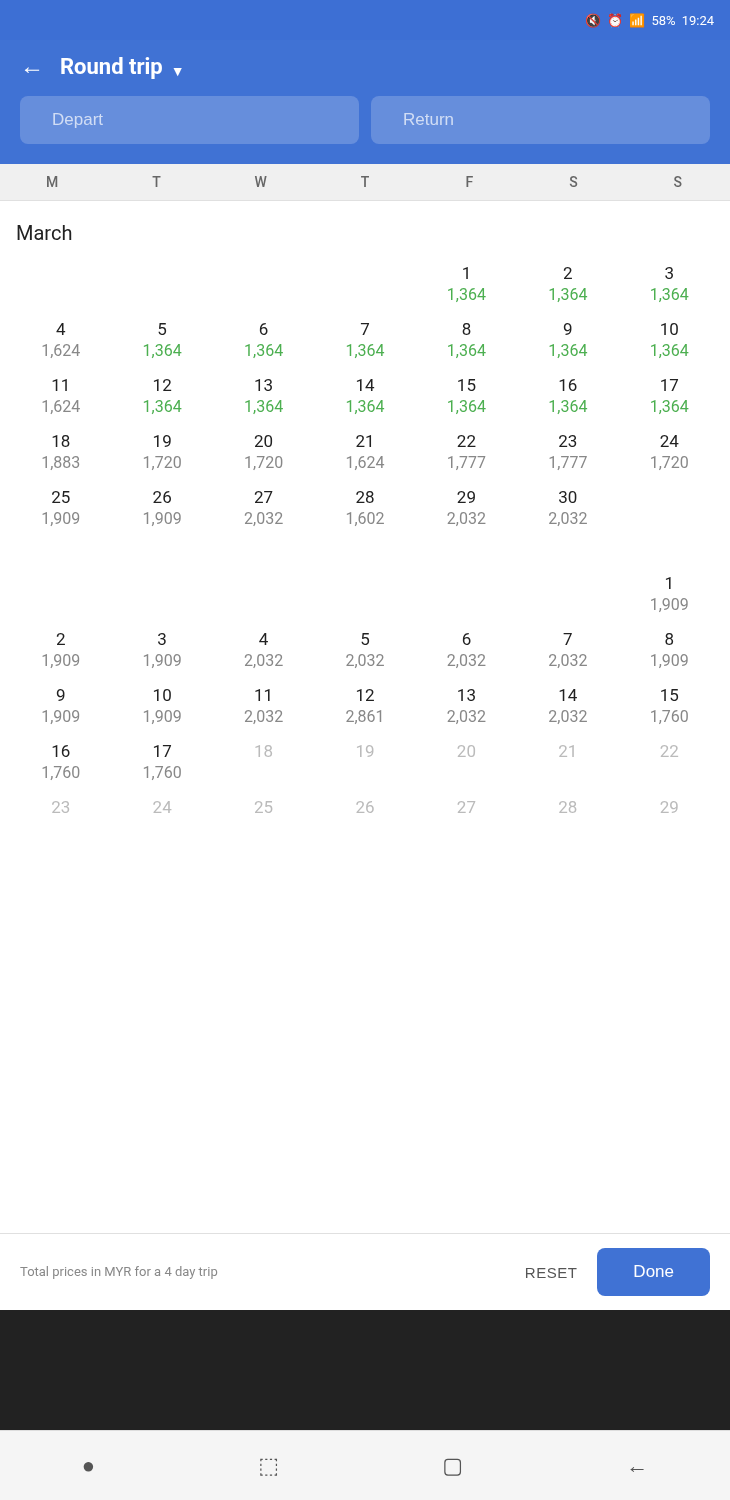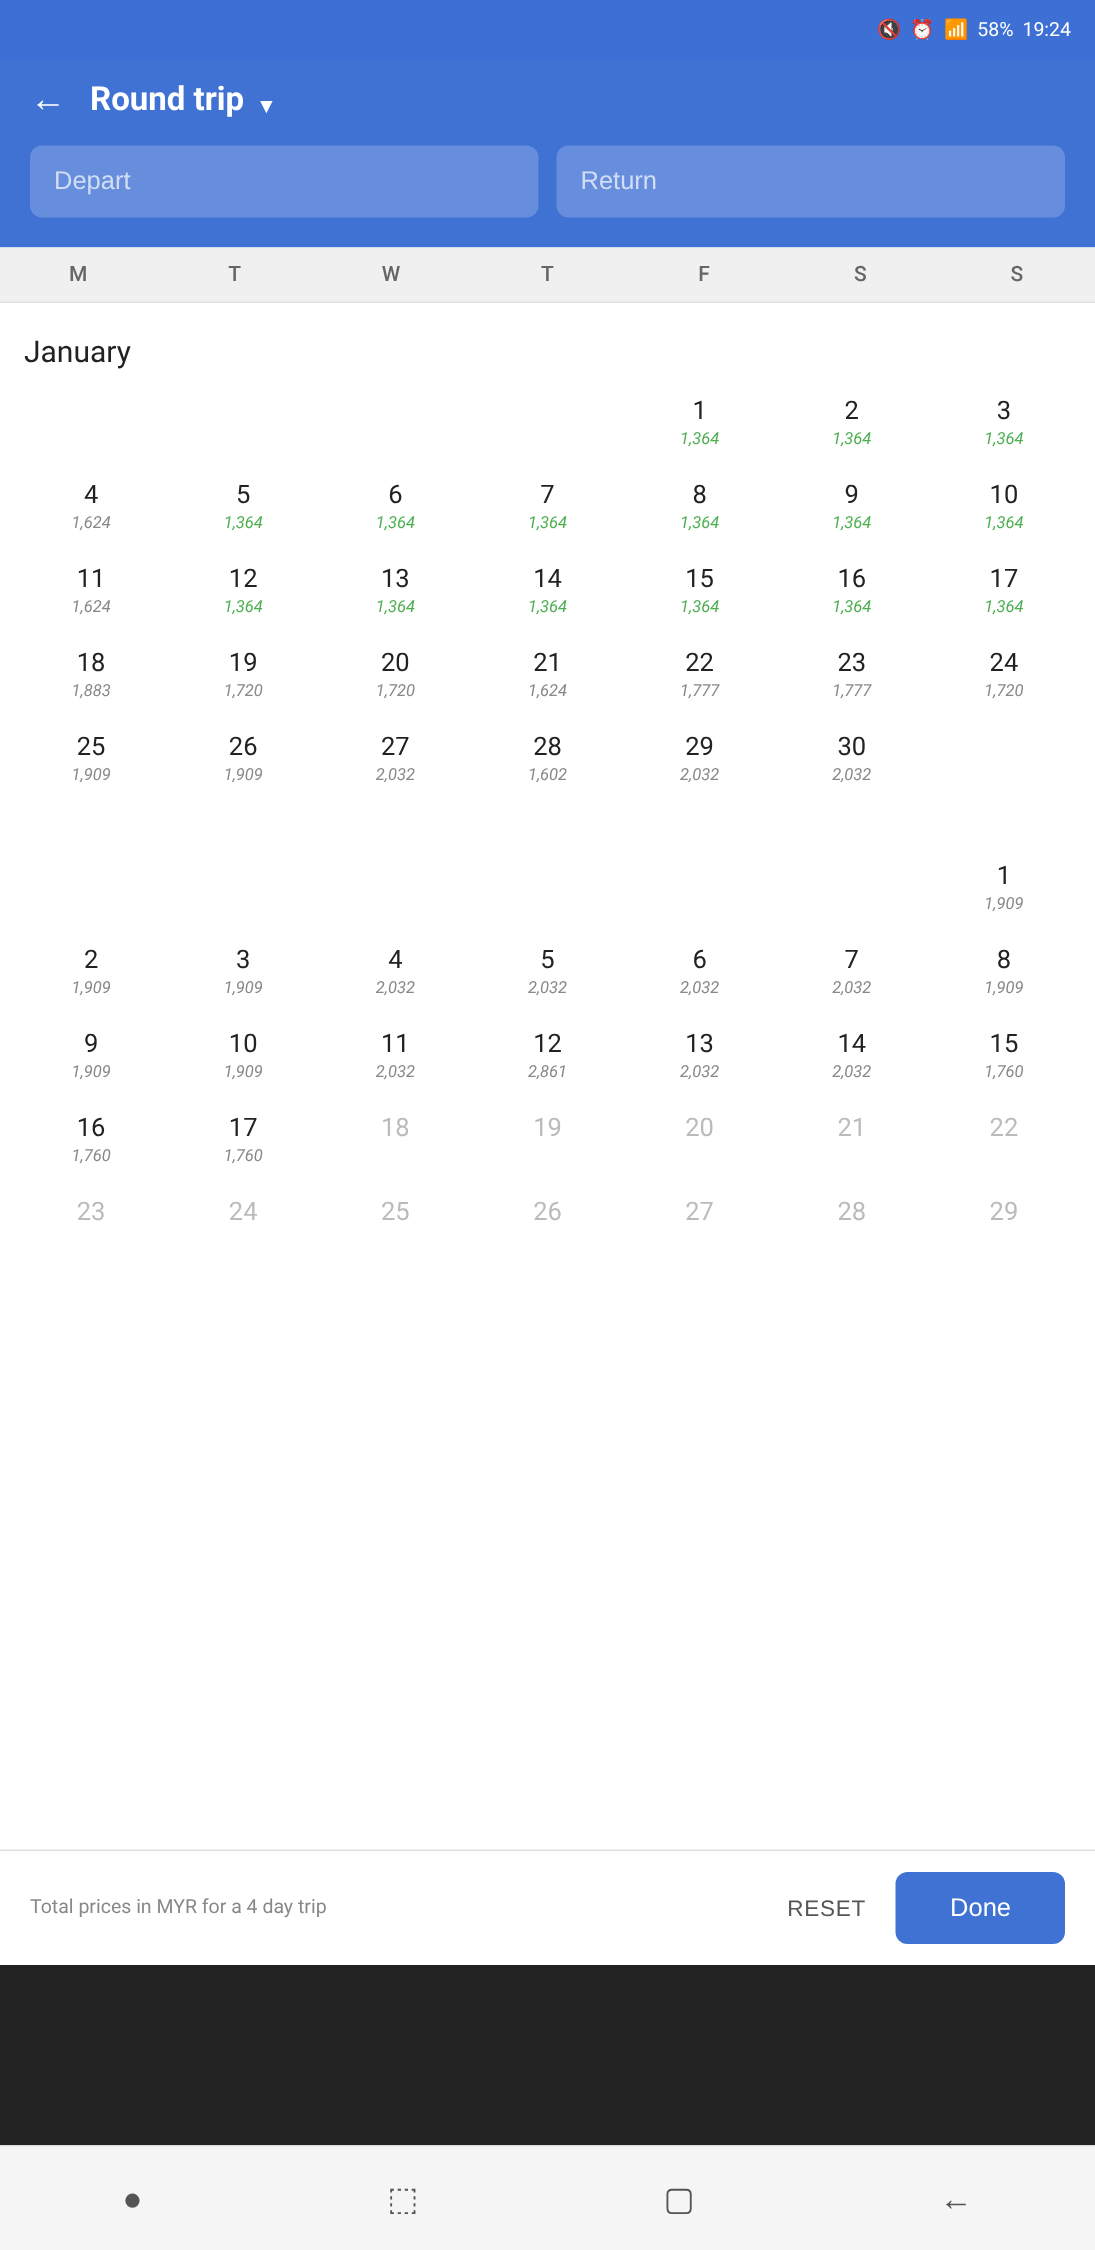--- a/index.html
+++ b/index.html
@@ -60,21 +60,21 @@
     }
     .date-inputs {
       display: flex;
       gap: 12px;
     }
     .date-input {
       flex: 1;
       background: rgba(255,255,255,0.2);
       border: none;
       border-radius: 8px;
-      padding: 14px 16px;
+      padding: 14px 32px;
       color: rgba(255,255,255,0.7);
       font-size: 17px;
       outline: none;
     }
     .date-input::placeholder {
       color: rgba(255,255,255,0.7);
     }
 
     
     .calendar-container {
@@ -126,24 +126,23 @@
     .cell-day {
       font-size: 17px;
       color: #222;
       font-weight: 400;
       line-height: 1.2;
     }
     .cell-day.greyed {
       color: #bbb;
     }
     .cell-price {
-      font-size: 11px;
+      font-size: 16px;
       color: #888;
       margin-top: 2px;
-      font-style: italic;
     }
     .cell-price.green {
       color: #4caf50;
     }
 
     
     .footer {
       background: white;
       border-top: 1px solid #e0e0e0;
       padding: 14px 20px;
@@ -237,21 +236,21 @@
       <div class="day-header">T</div>
       <div class="day-header">W</div>
       <div class="day-header">T</div>
       <div class="day-header">F</div>
       <div class="day-header">S</div>
       <div class="day-header">S</div>
     </div>
 
   <div id="calendar-months">
       <div class="month-section">
-        <div class="month-title">January</div>
+        <div class="month-title">March</div>
         <div class="calendar-grid">
           <div class="calendar-cell"></div>
           <div class="calendar-cell"></div>
           <div class="calendar-cell"></div>
           <div class="calendar-cell"></div>
           <div class="calendar-cell">
             <span class="cell-day">1</span>
             <span class="cell-price green">1,364</span>
           </div>
           <div class="calendar-cell">

